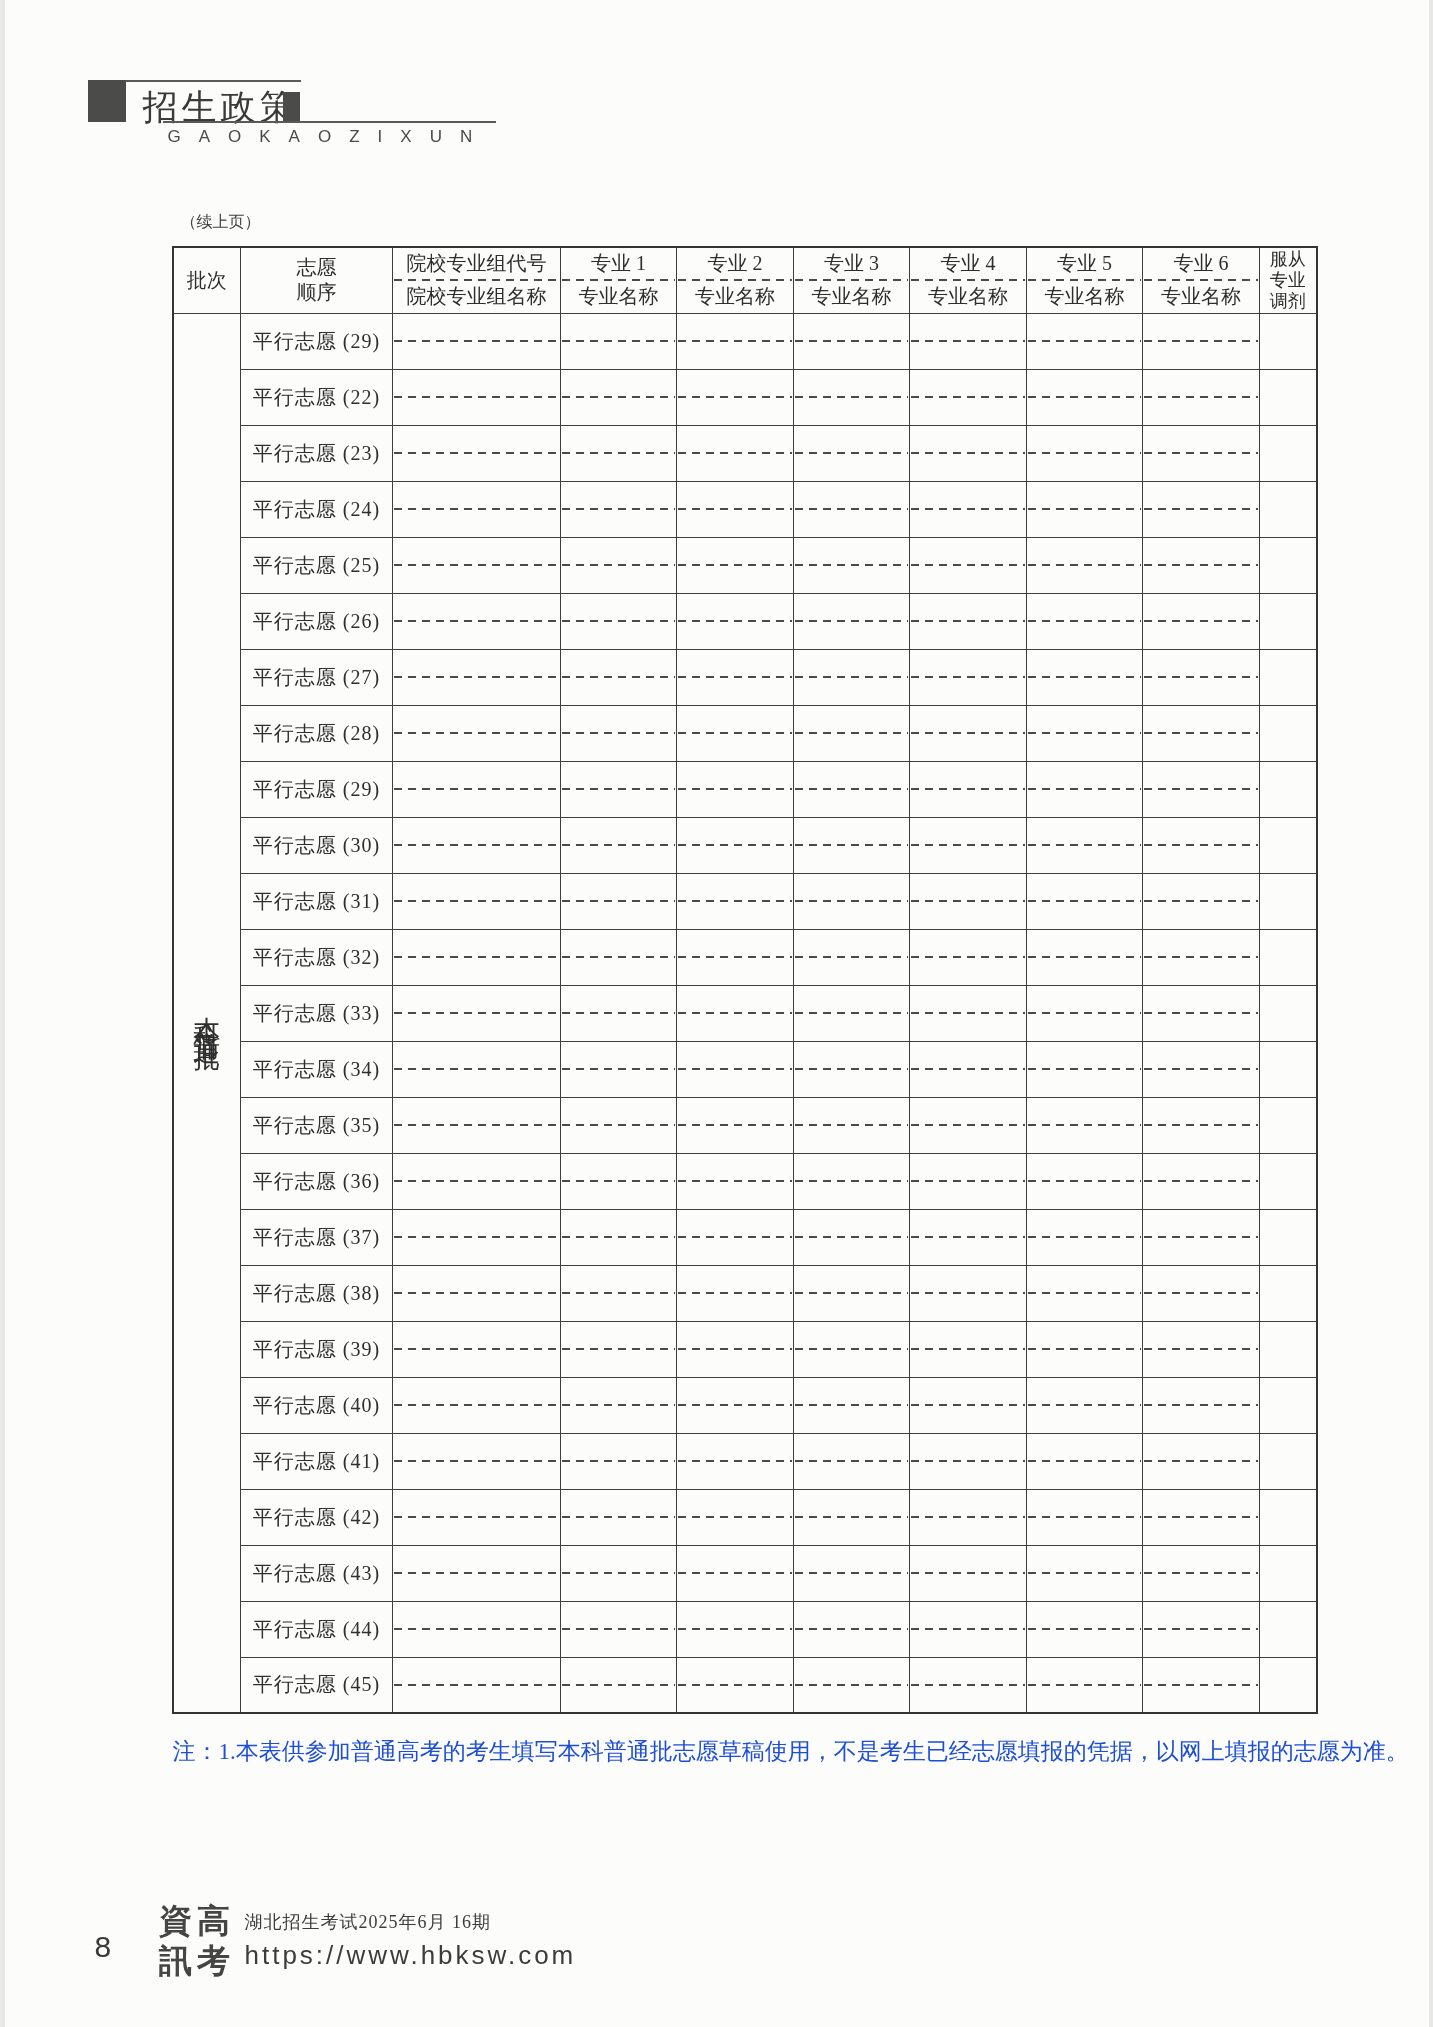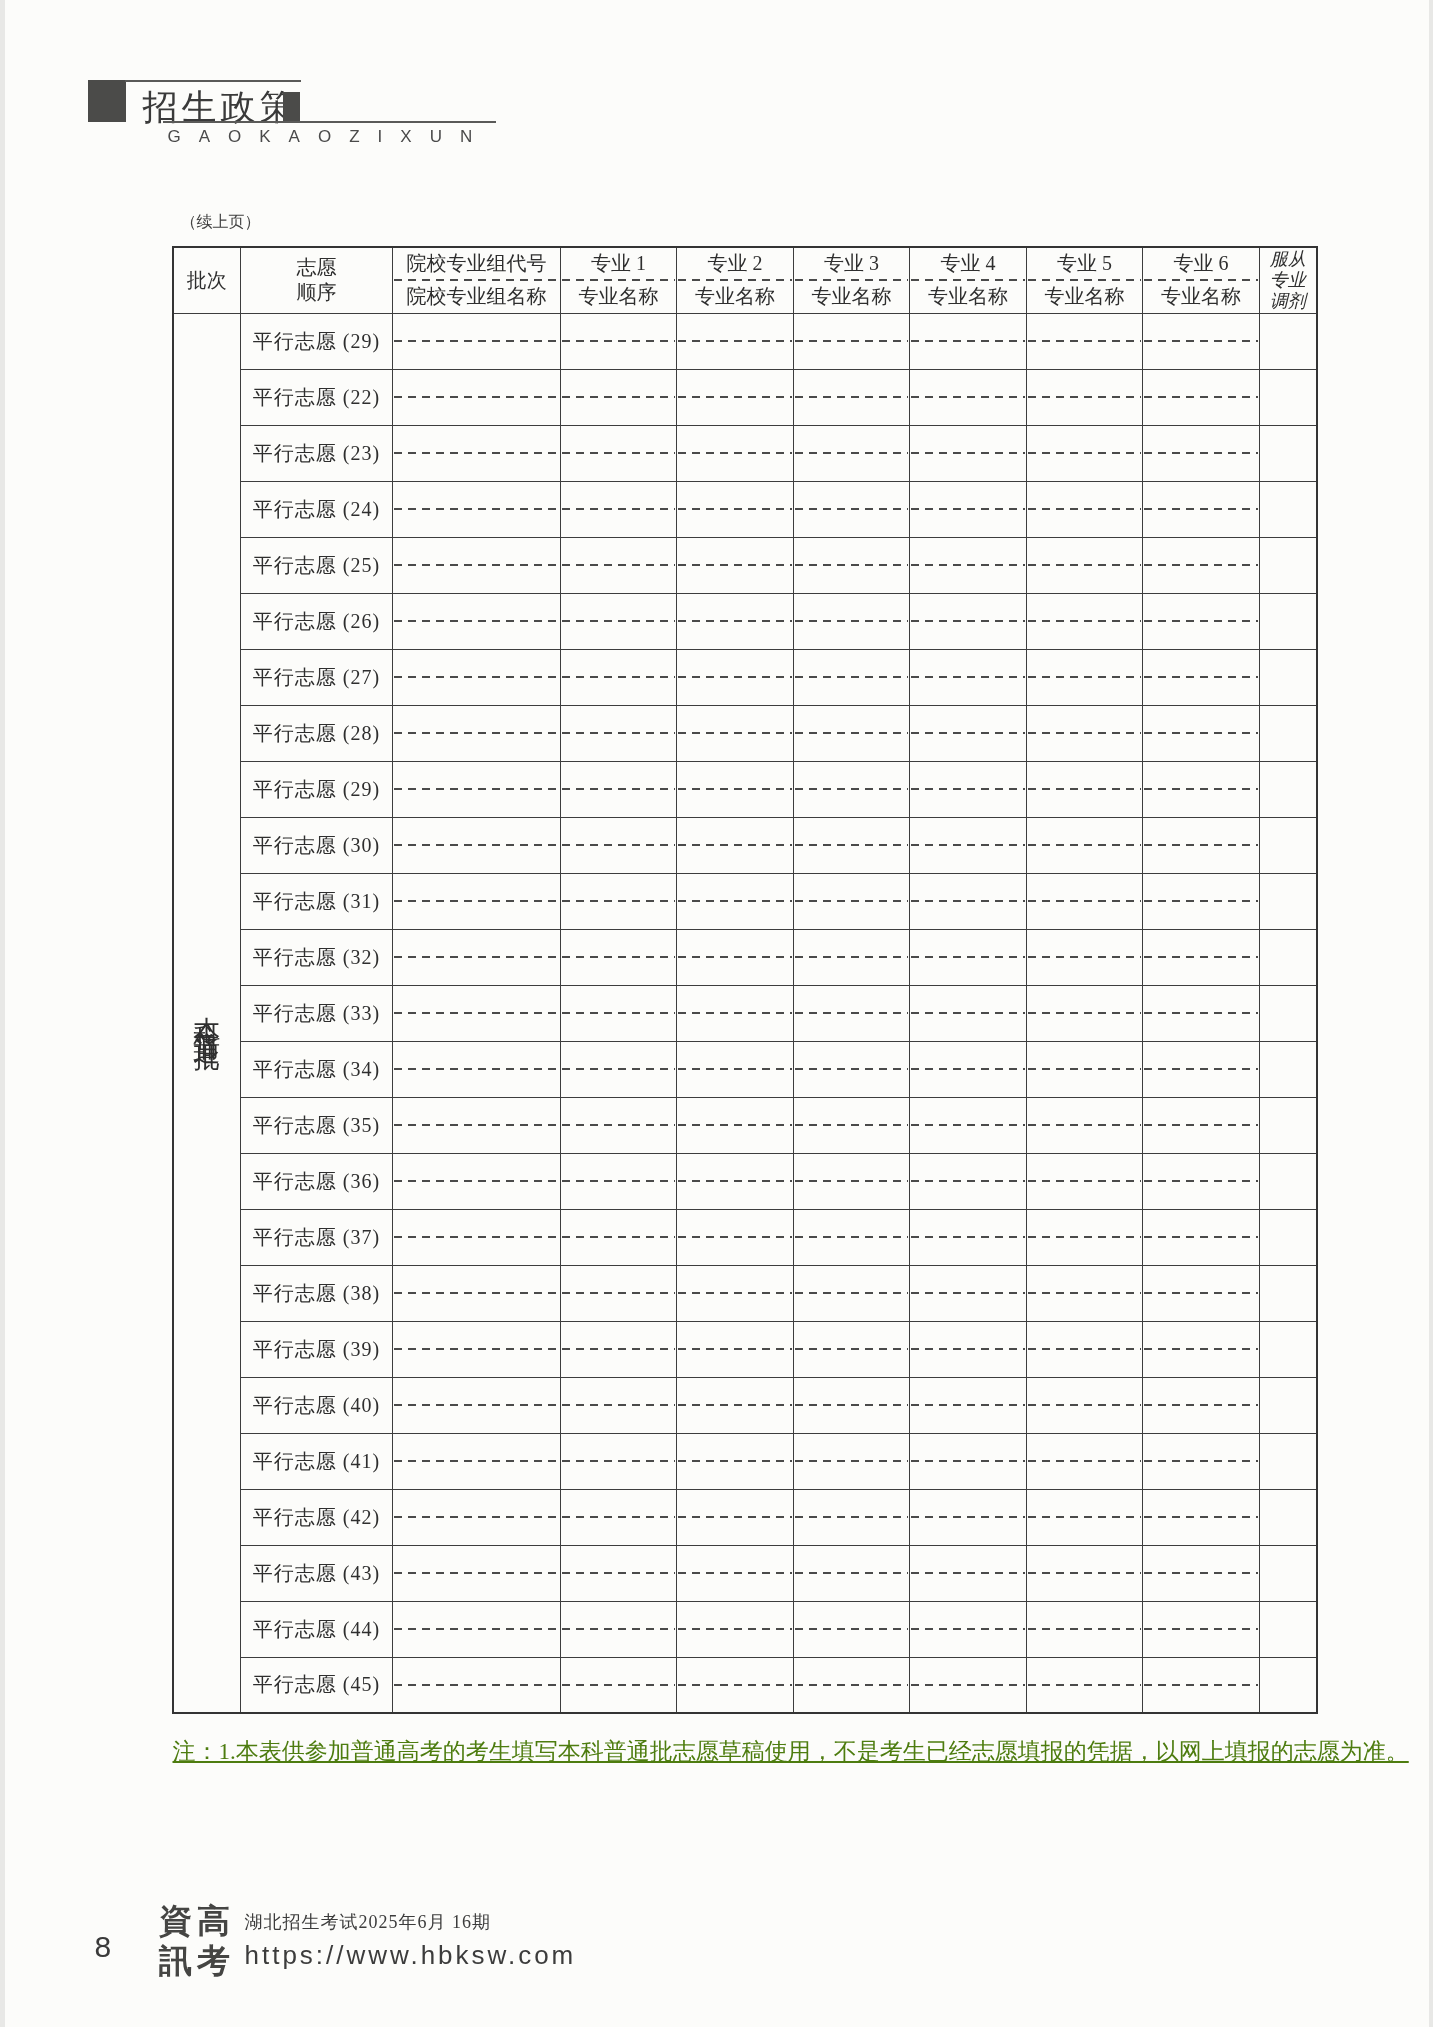--- a/index.html
+++ b/index.html
@@ -38,32 +38,32 @@
     color: #2e2e2e;
   }
   table.form { border: 2px solid #343434; }
   thead th { height: 66px; font-size: 20px; }
   tbody td { height: 56px; }
   .hdr-stack { display: flex; flex-direction: column; justify-content: center; height: 100%; line-height: 1.25; }
   .hdr-split { display: flex; flex-direction: column; height: 100%; }
   .hdr-split .half { flex: 1; display: flex; align-items: center; justify-content: center; }
   .dash-rule { height: 2px; margin: 0 1px;
     background: repeating-linear-gradient(90deg, #4a4a4a 0 8px, transparent 8px 14px); }
-  .obey-stack { display: flex; flex-direction: column; justify-content: center; height: 100%; font-size: 18px; line-height: 1.15; font-style: italic; }
+  .obey-stack { display: flex; flex-direction: column; justify-content: center; height: 100%; font-size: 18px; line-height: 1.15; }
   .label-cell { font-size: 20px; letter-spacing: 1px; }
   .entry-cell { position: relative; }
   .dashline { position: absolute; left: 1px; right: 1px; top: calc(50% - 1px); height: 2px;
     background: repeating-linear-gradient(90deg, #4a4a4a 0 8px, transparent 8px 14px); }
   .batch-cell { vertical-align: middle; }
   .batch-vertical {
     writing-mode: vertical-rl; text-orientation: upright;
     margin: 0 auto; font-size: 27px; letter-spacing: 7px; color: #2e2e2e;
   }
   
-  .notes { position: absolute; left: 168px; top: 1736px; width: 1150px; font-size: 23px; color: #4d7c0f; text-decoration: underline; }
+  .notes { position: absolute; left: 168px; top: 1736px; width: 1150px; font-size: 23px; color: #1d4ed8; }
   .notes .n1 { white-space: nowrap; }
   .notes .n2 { margin-top: 17px; margin-left: 57px; white-space: nowrap; }
   
   .page-num { position: absolute; left: 90px; top: 1930px; font-size: 30px; color: #3a3a3a; font-family: "Liberation Sans", sans-serif; }
   .footer-logo {
     position: absolute; left: 153px; top: 1901px;
     display: grid; grid-template-columns: 36px 40px; grid-auto-rows: 40px;
     font-size: 33px; font-weight: 700; color: #454543; line-height: 40px; text-align: center;
   }
   .footer-text { position: absolute; left: 240px; top: 1910px; color: #3c3c3c; }

